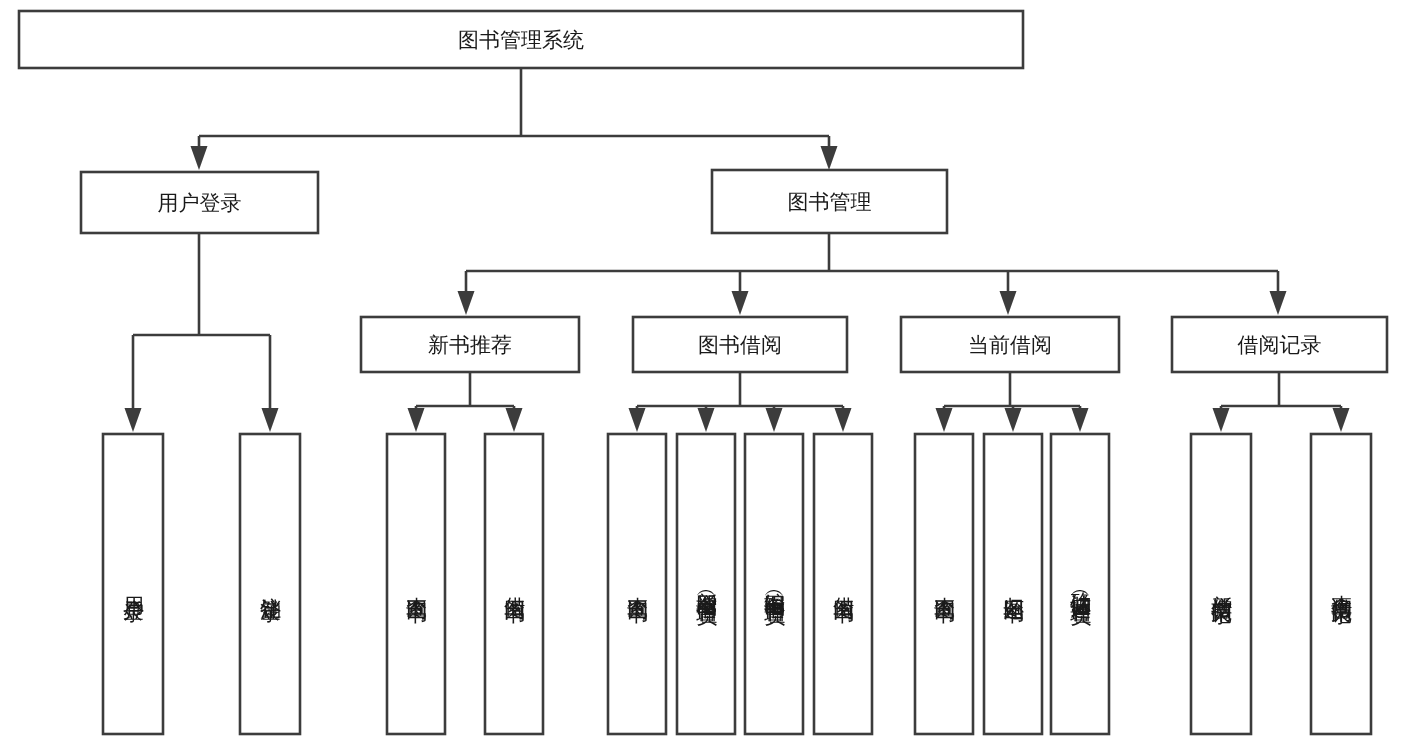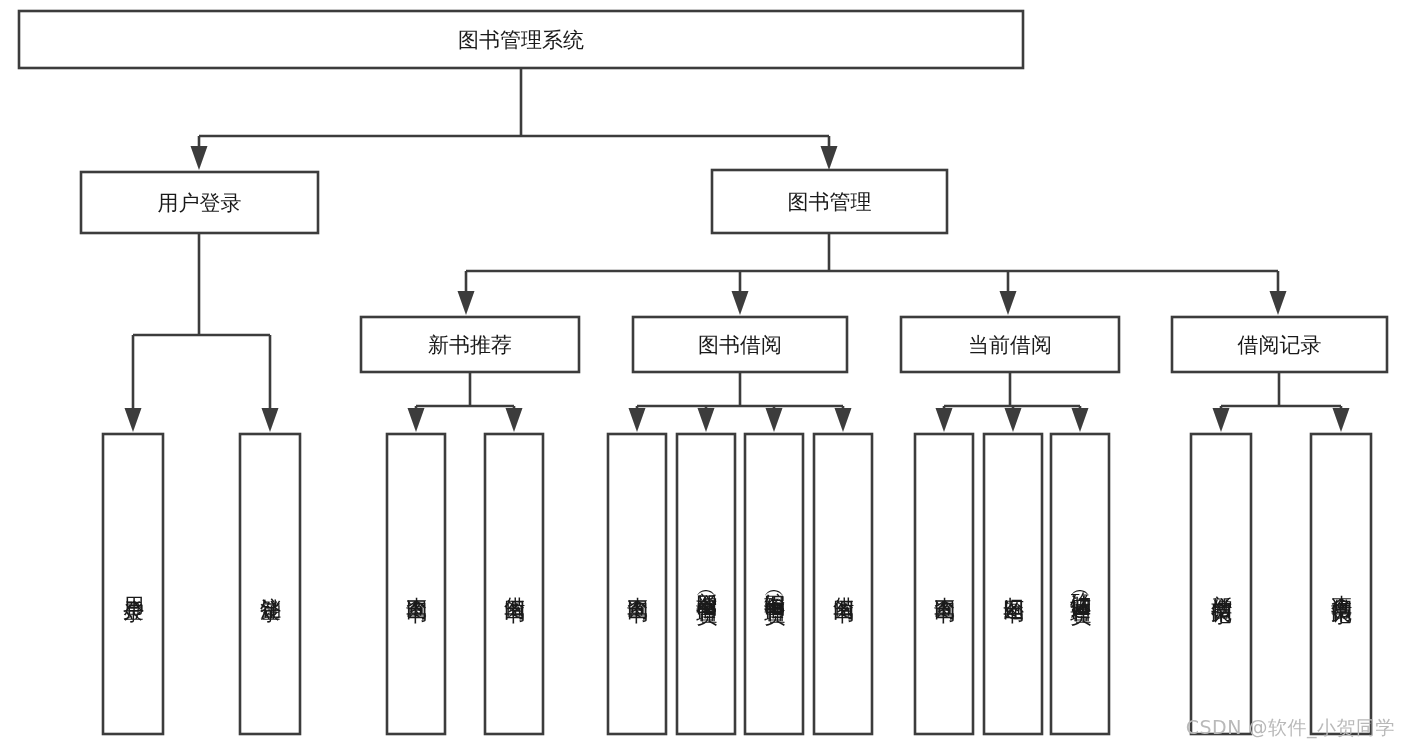--- a/index.html
+++ b/index.html
@@ -253,14 +253,13 @@
       <div class="leaf-text-wrap" style="left: 1051px; top: 434px; width: 58px; height: 300px;">
         <span class="leaf-text">确认归还（管理员）</span>
       </div>
       <div class="leaf-text-wrap" style="left: 1191px; top: 434px; width: 60px; height: 300px;">
         <span class="leaf-text">新增借阅记录</span>
       </div>
       <div class="leaf-text-wrap" style="left: 1311px; top: 434px; width: 60px; height: 300px;">
         <span class="leaf-text">查询借阅记录</span>
       </div>
     </div>
-  <div class="watermark">CSDN @软件_小贺同学</div>
 </div>
 
 </body></html>

